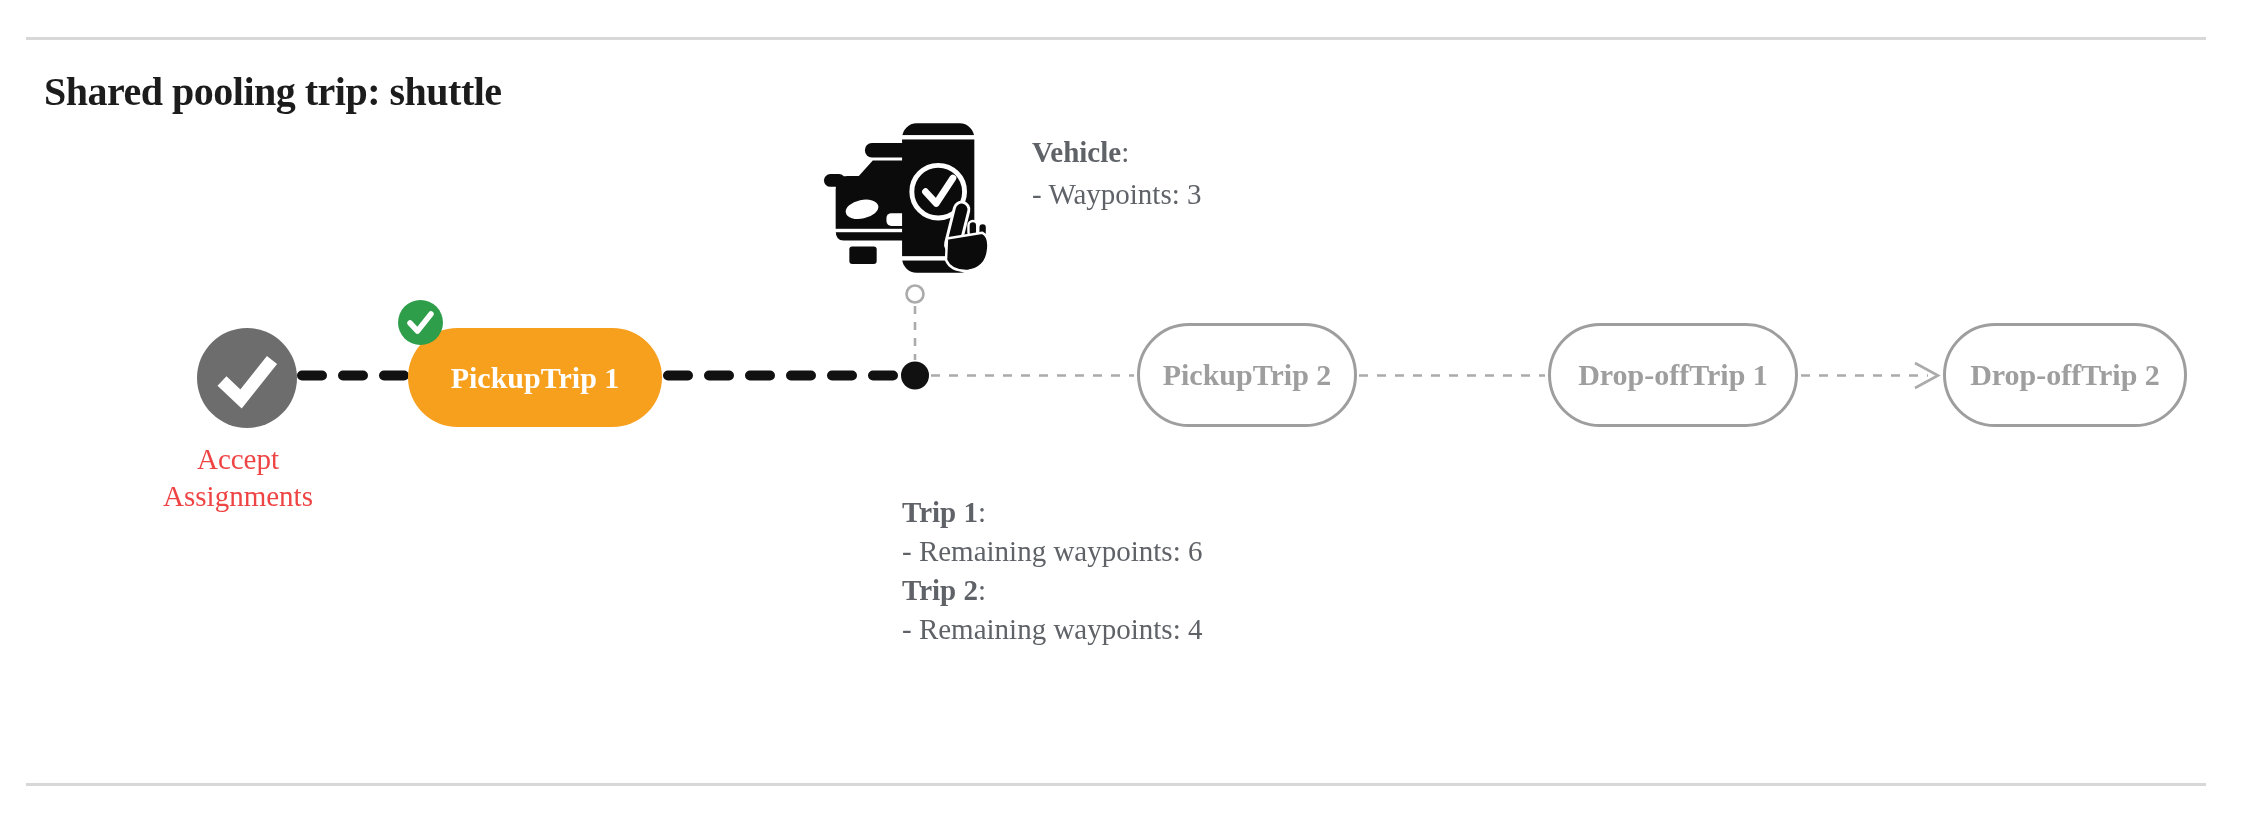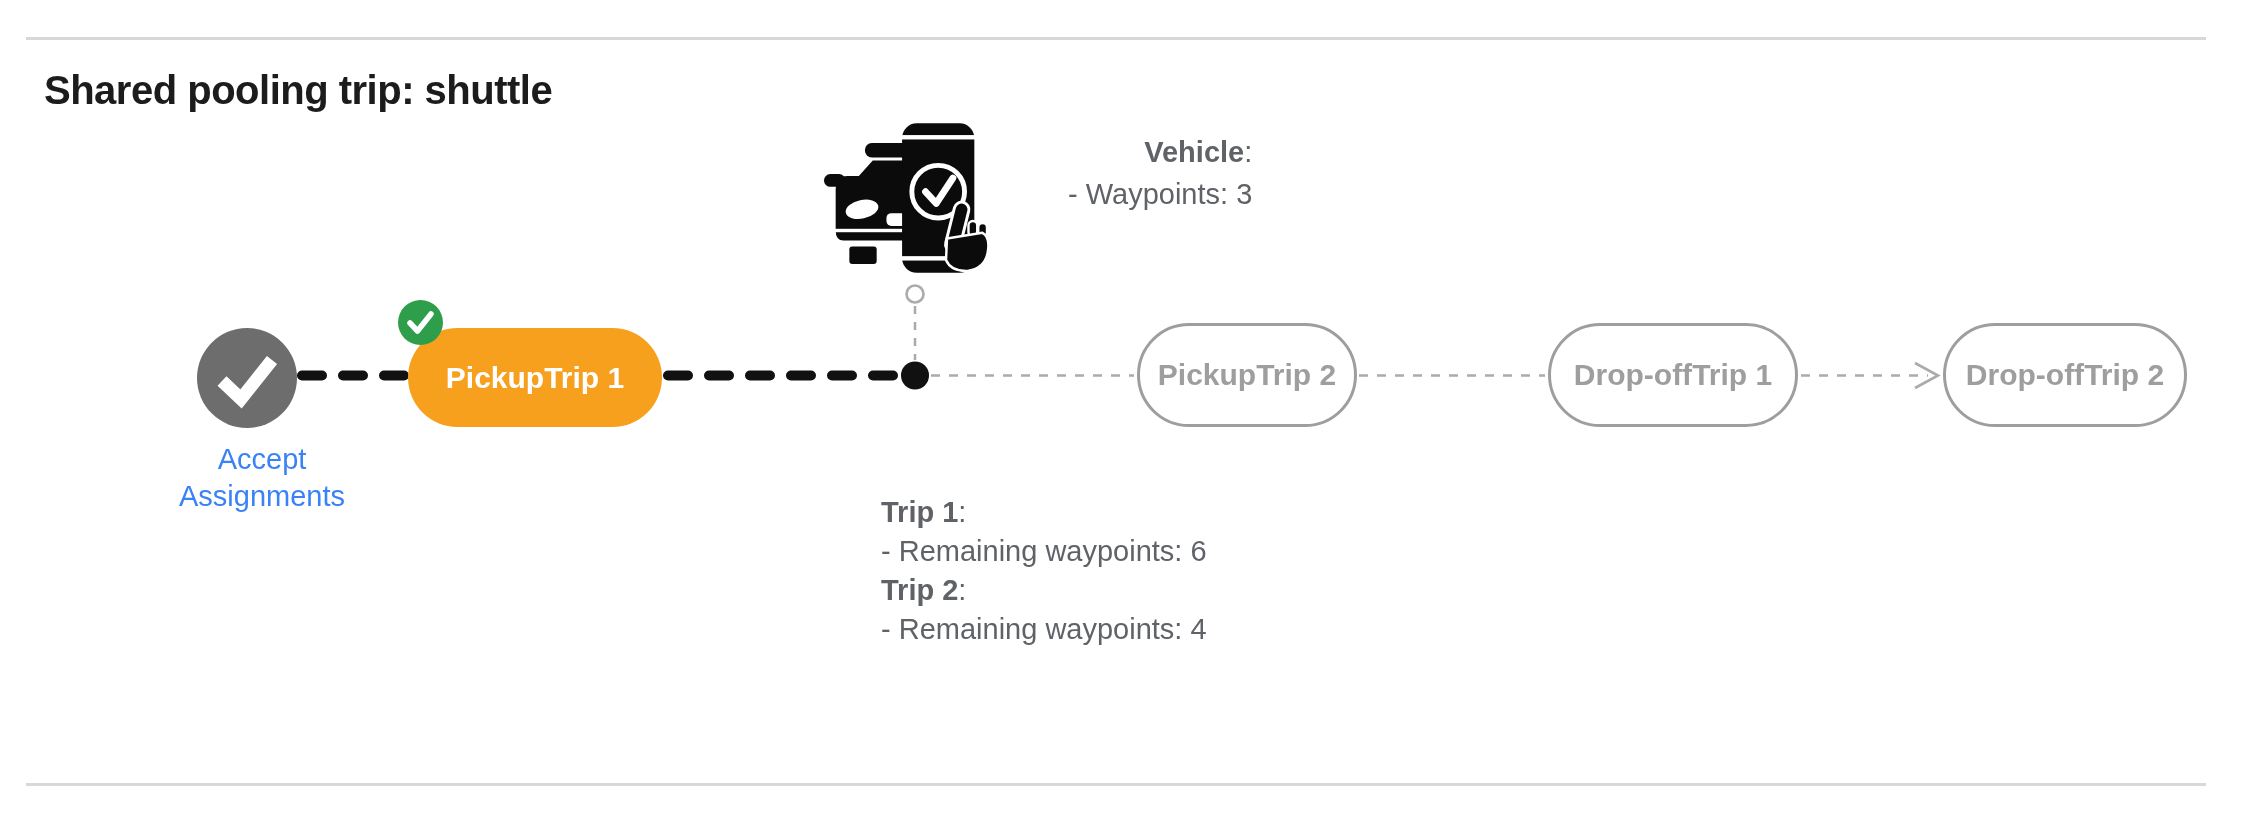--- a/index.html
+++ b/index.html
@@ -1,18 +1,18 @@
 <!DOCTYPE html>
 <html><head>
 <meta charset="utf-8">
 <style>
   html,body{margin:0;padding:0;background:#ffffff;}
   .stage{
     position:relative;width:2245px;height:825px;background:#ffffff;overflow:hidden;
-    font-family:Liberation Sans, sans-serif;
+    font-family:Liberation Serif, serif;
   }
   .rule{position:absolute;left:26px;width:2180px;height:3px;background:#d8d8d8;}
   .rule.top{top:37px;}
   .rule.bottom{top:783px;}
   .page-title{
     position:absolute;left:44px;top:68px;margin:0;
     font-size:40px;font-weight:bold;color:#1c1c1c;letter-spacing:-0.5px;
   }
   svg.connectors{position:absolute;left:0;top:0;width:2245px;height:825px;}
   .node-circle{
@@ -24,28 +24,28 @@
     align-items:center;justify-content:center;text-align:center;
     font-weight:bold;font-size:30px;line-height:38px;box-sizing:border-box;
   }
   .pill.active{background:#f7a01e;color:#ffffff;border:none;}
   .pill.upcoming{background:#ffffff;color:#9e9e9e;border:3px solid #9e9e9e;}
   .badge{
     position:absolute;left:398px;top:300px;width:45px;height:45px;border-radius:50%;
     background:#2e9e4b;display:flex;align-items:center;justify-content:center;
   }
   .accept-label{
-    position:absolute;left:112px;top:441px;width:300px;text-align:center;
-    color:#3b82f6;font-size:29px;line-height:37px;
+    position:absolute;left:88px;top:441px;width:300px;text-align:center;
+    color:#ef4444;font-size:29px;line-height:37px;
   }
   .vehicle-icon{position:absolute;left:822px;top:118px;width:166px;height:164px;}
   .info-block{position:absolute;color:#5f6368;font-size:29px;}
   .info-block .ln{white-space:pre-wrap;}
-  .vehicle-info{left:1068px;top:131px;line-height:42px;text-align:right;}
-  .trip-info{left:881px;top:493px;line-height:39px;}
+  .vehicle-info{left:1032px;top:131px;line-height:42px;}
+  .trip-info{left:902px;top:493px;line-height:39px;}
   .info-block b{font-weight:bold;}
 </style>
 </head>
 <body>
 
 <div class="stage">
 
   <div class="rule top"></div>
 
   <h1 class="page-title">Shared pooling trip: shuttle</h1>

